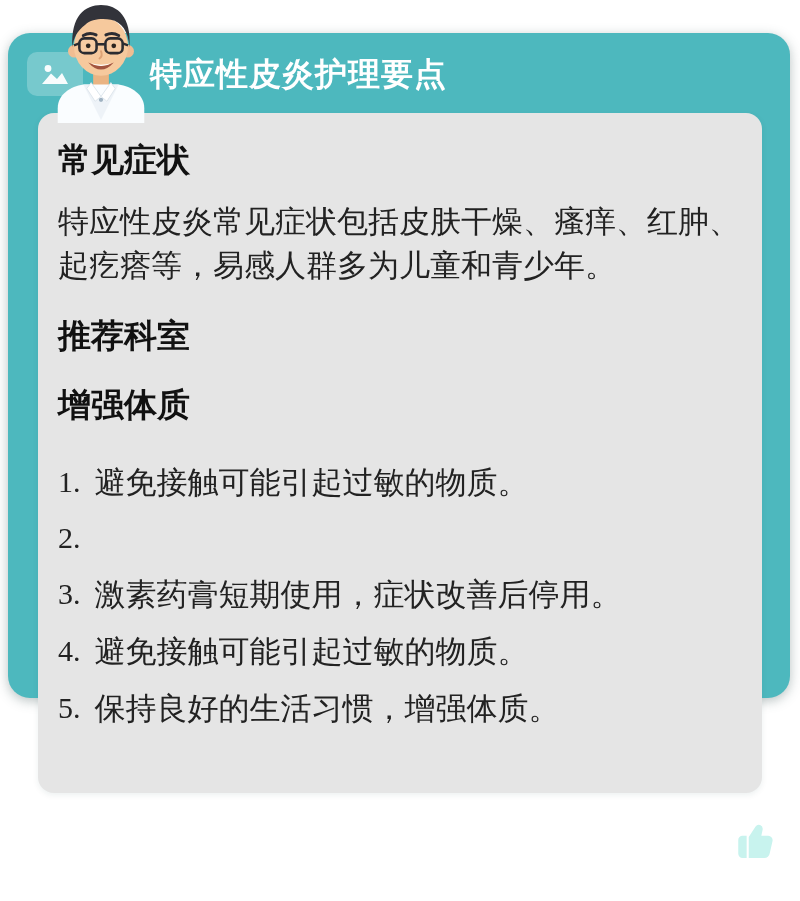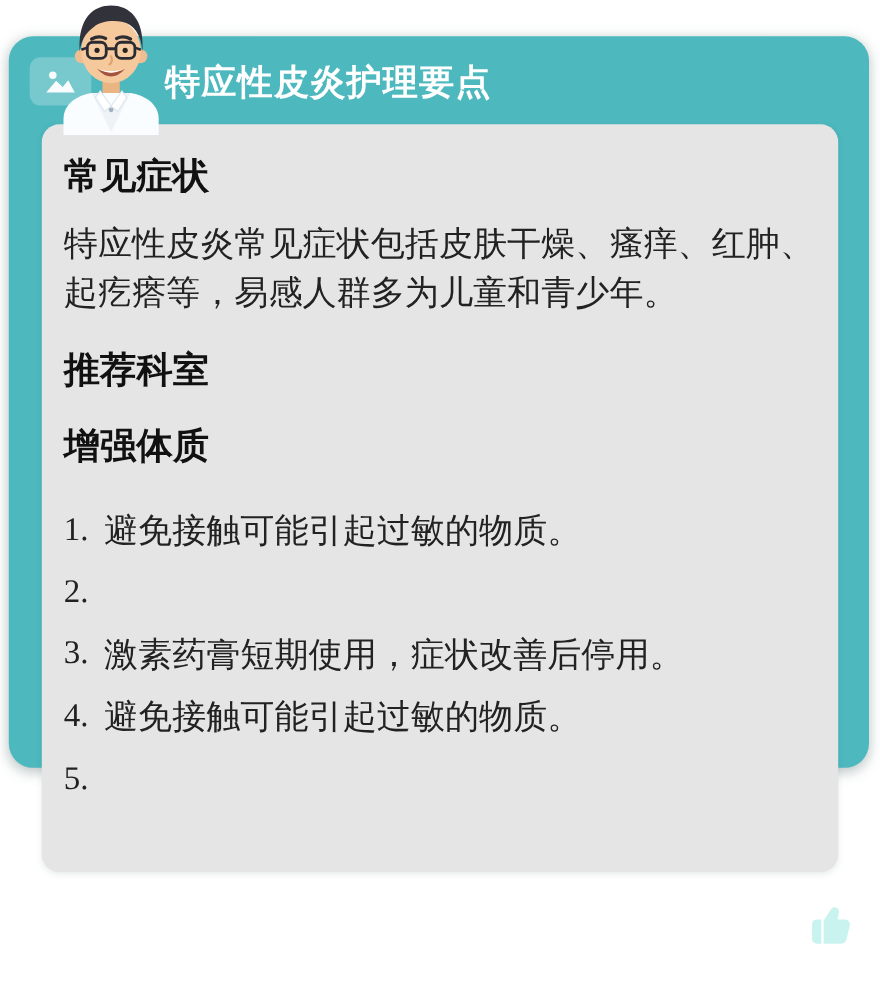--- a/index.html
+++ b/index.html
@@ -97,20 +97,21 @@
       <div class="li">
         <span class="num">3.</span>
         <span class="txt">激素药膏短期使用，症状改善后停用。</span>
       </div>
       <div class="li">
         <span class="num">4.</span>
         <span class="txt">避免接触可能引起过敏的物质。</span>
       </div>
       <div class="li">
         <span class="num">5.</span>
+        <span class="txt">保持良好的生活习惯，增强体质。</span>
       </div>
     </div>
   </div>
 
   <span class="info-badge">!</span>
   <p class="footer-text">京东互联网医院提醒您：请咨询专业医生，如有相关疾病，请咨询专业医生，获取最适合您的治疗方案</p>
 
   <div class="thumb">
     <svg viewBox="0 0 36 40" width="38" height="42">
       <path fill="#c8f3ee" d="M3 21 a4 4 0 0 1 4 -4 h4 v21 H7 a4 4 0 0 1 -4 -4 Z

